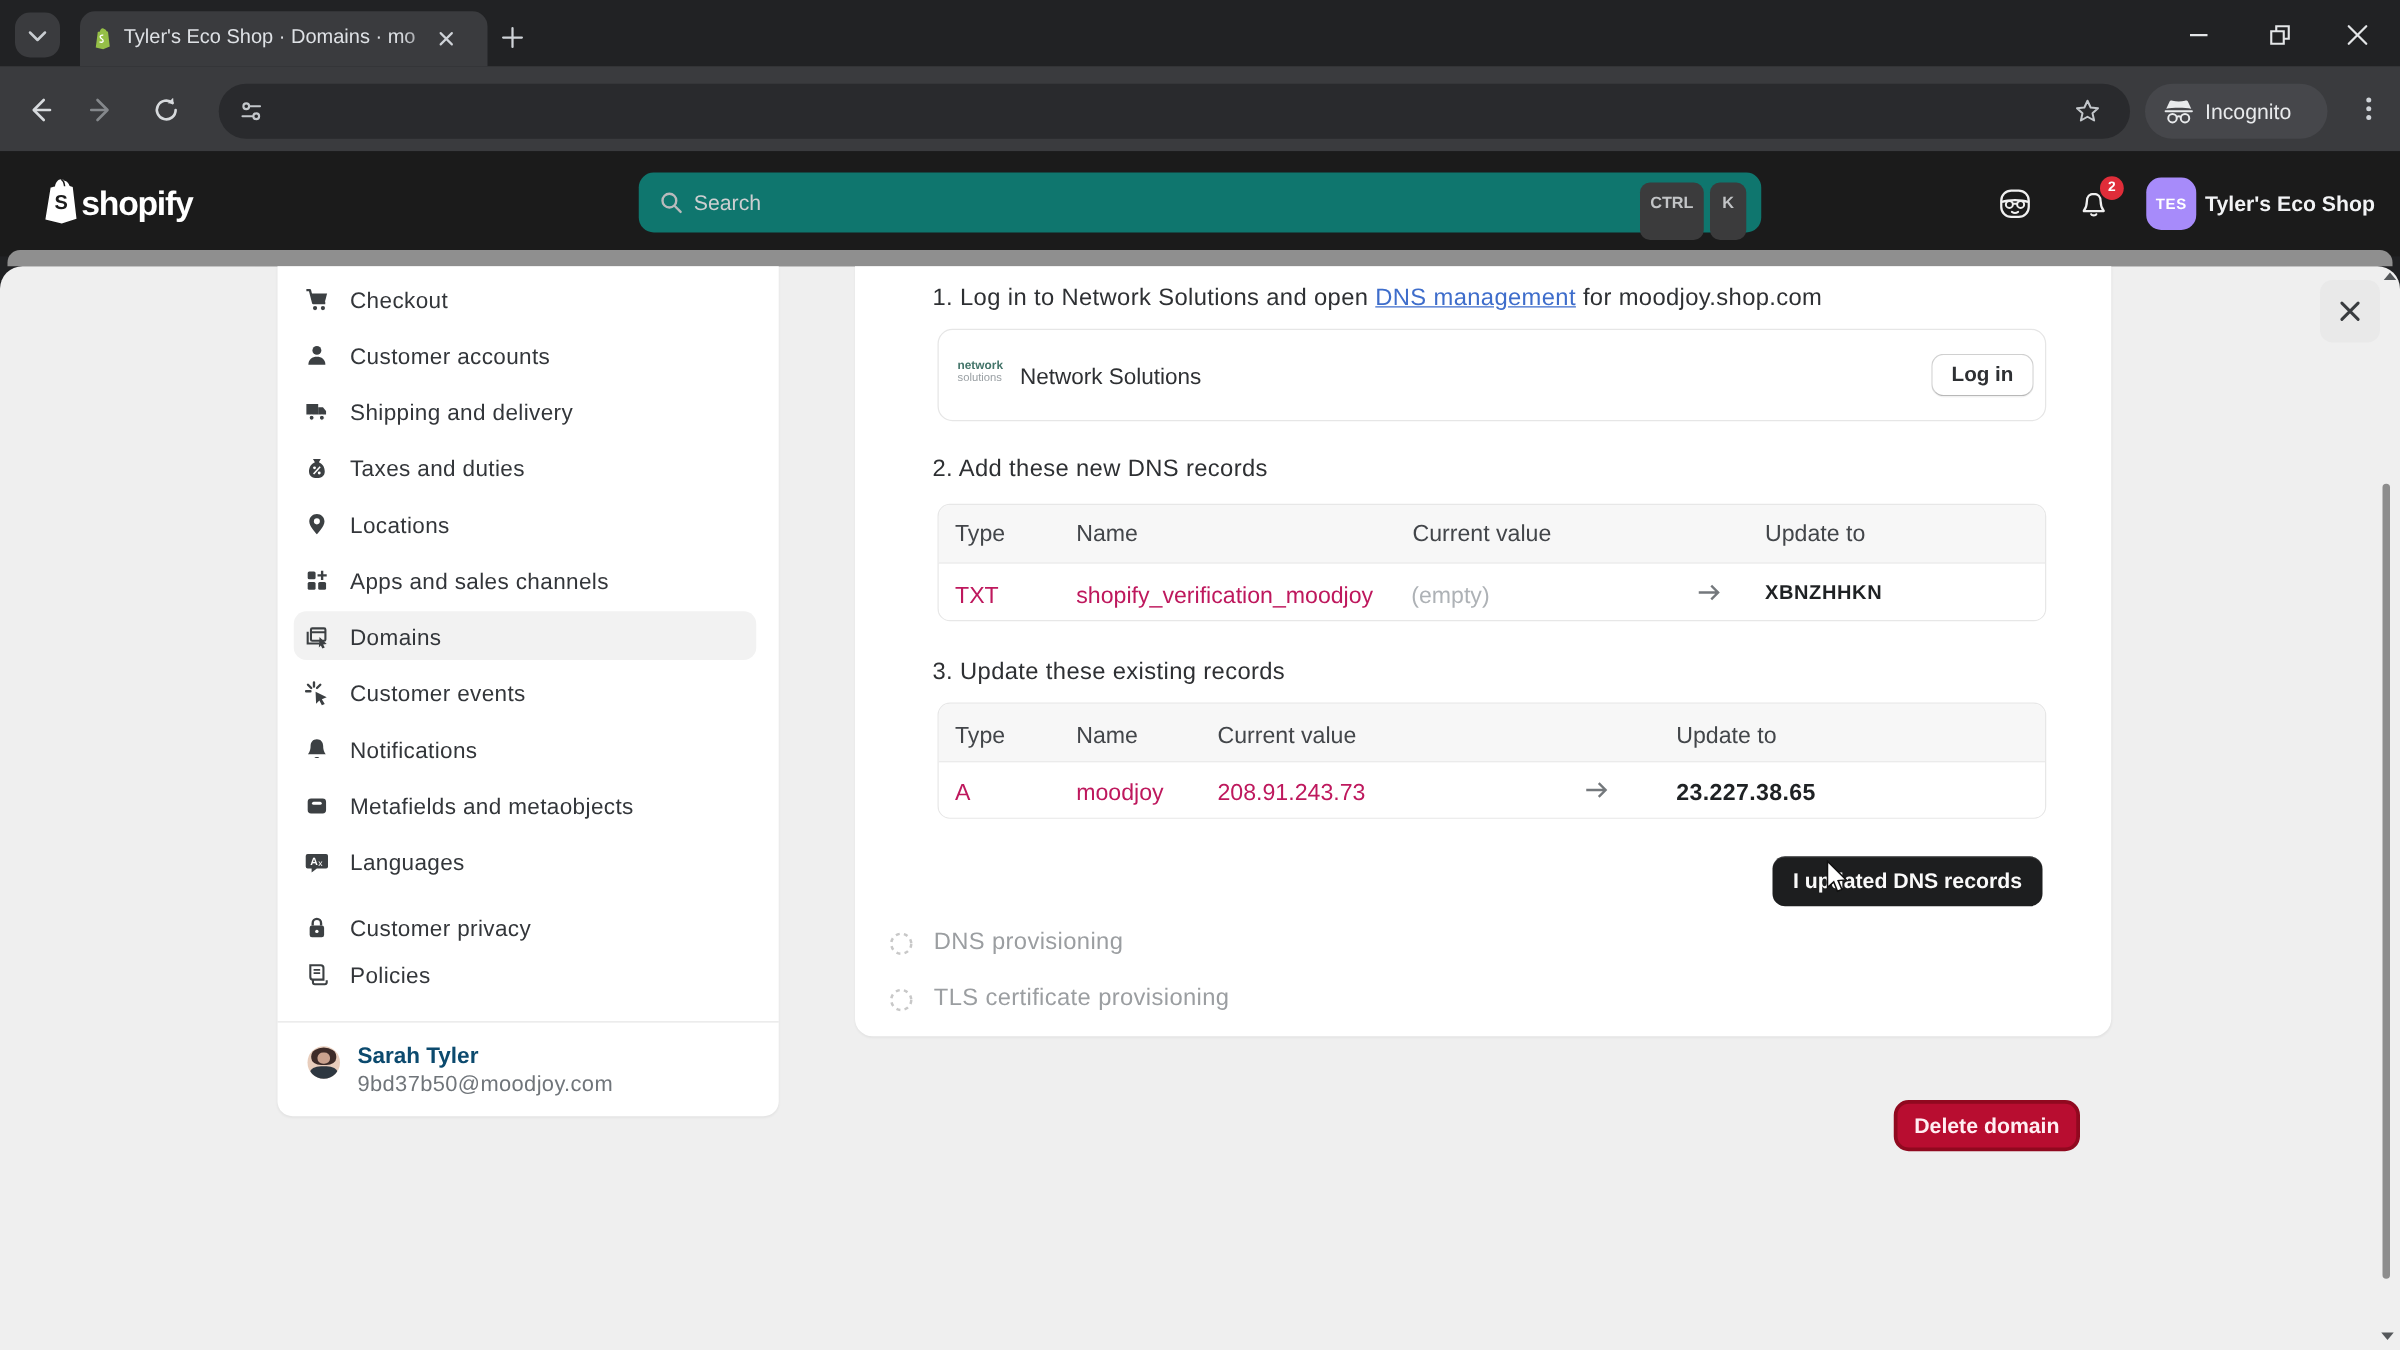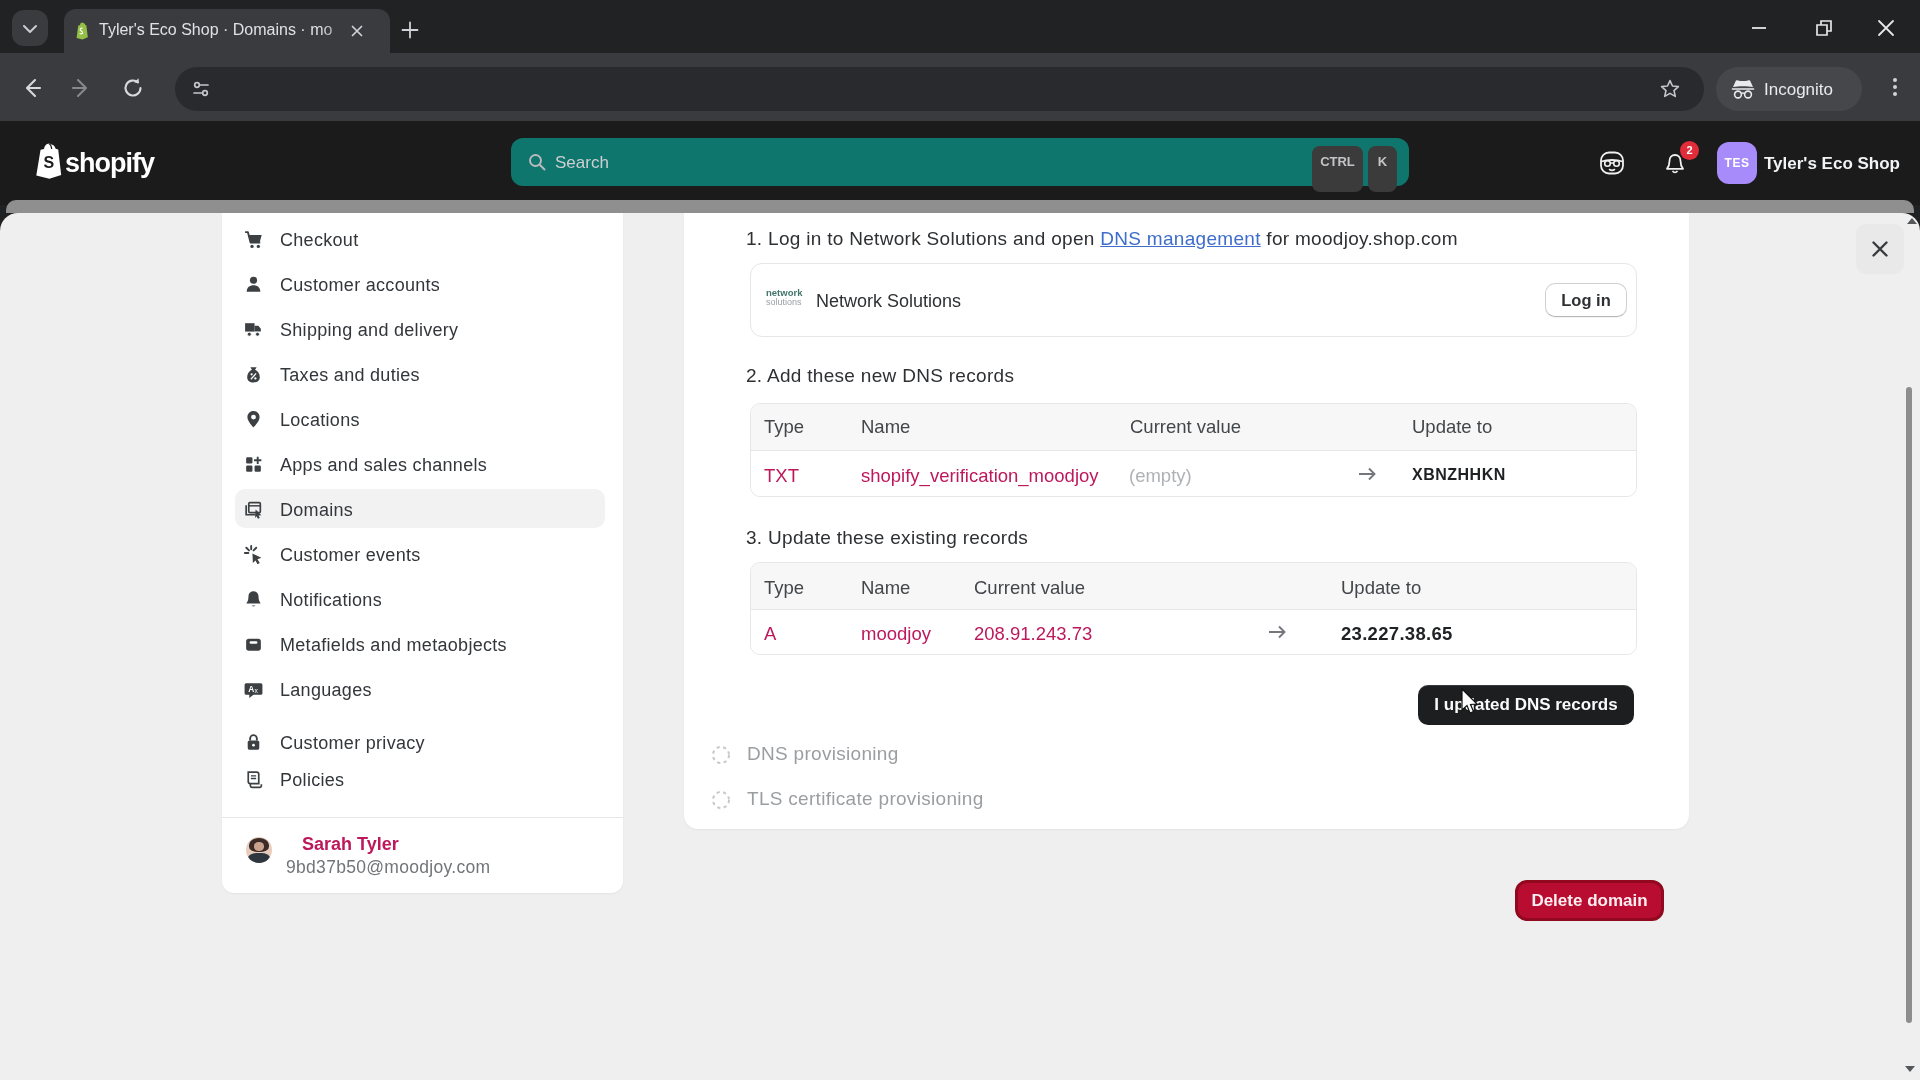--- a/index.html
+++ b/index.html
@@ -262,21 +262,21 @@
           <span class="lb">Policies</span>
         </div>
       </div>
     <div id="sdivider"></div>
 
     <div style="position:absolute;left:24px;top:624px;width:26px;height:26px;border-radius:50%;background:#e8cdbc;overflow:hidden;">
       <div style="position:absolute;left:3px;top:1px;width:20px;height:14px;border-radius:50% 50% 40% 40%;background:#3d2b28;"></div>
       <div style="position:absolute;left:8px;top:5px;width:10px;height:9px;border-radius:45%;background:#caa28e;"></div>
       <div style="position:absolute;left:2px;top:16px;width:22px;height:12px;border-radius:40% 40% 0 0;background:#2e3740;"></div>
     </div>
-    <div style="position:absolute;left:64px;top:622px;font-size:18px;font-weight:bold;color:#be185d;line-height:1;margin-left:16px;">Sarah Tyler</div>
+    <div style="position:absolute;left:64px;top:622px;font-size:18px;font-weight:bold;color:#0c4a6e;line-height:1;">Sarah Tyler</div>
     <div style="position:absolute;left:64px;top:646px;font-size:17.5px;letter-spacing:0.3px;color:#70757a;line-height:1;">9bd37b50@moodjoy.com</div>
   </div>
 
   <div id="card">
     <div class="h" style="top:16px;">1. Log in to Network Solutions and open <span style="color:#3e6dcb;text-decoration:underline;">DNS management</span> for moodjoy.shop.com</div>
 
     <div style="position:absolute;left:66px;top:50px;width:887px;height:74px;border:1.5px solid #e6e6e6;border-radius:12px;">
       <div style="position:absolute;left:15px;top:24px;width:40px;">
         <div style="font-size:9.5px;font-weight:bold;color:#44756a;line-height:9px;">network</div>
         <div style="font-size:9px;color:#9aa0a4;line-height:10px;">solutions</div>

